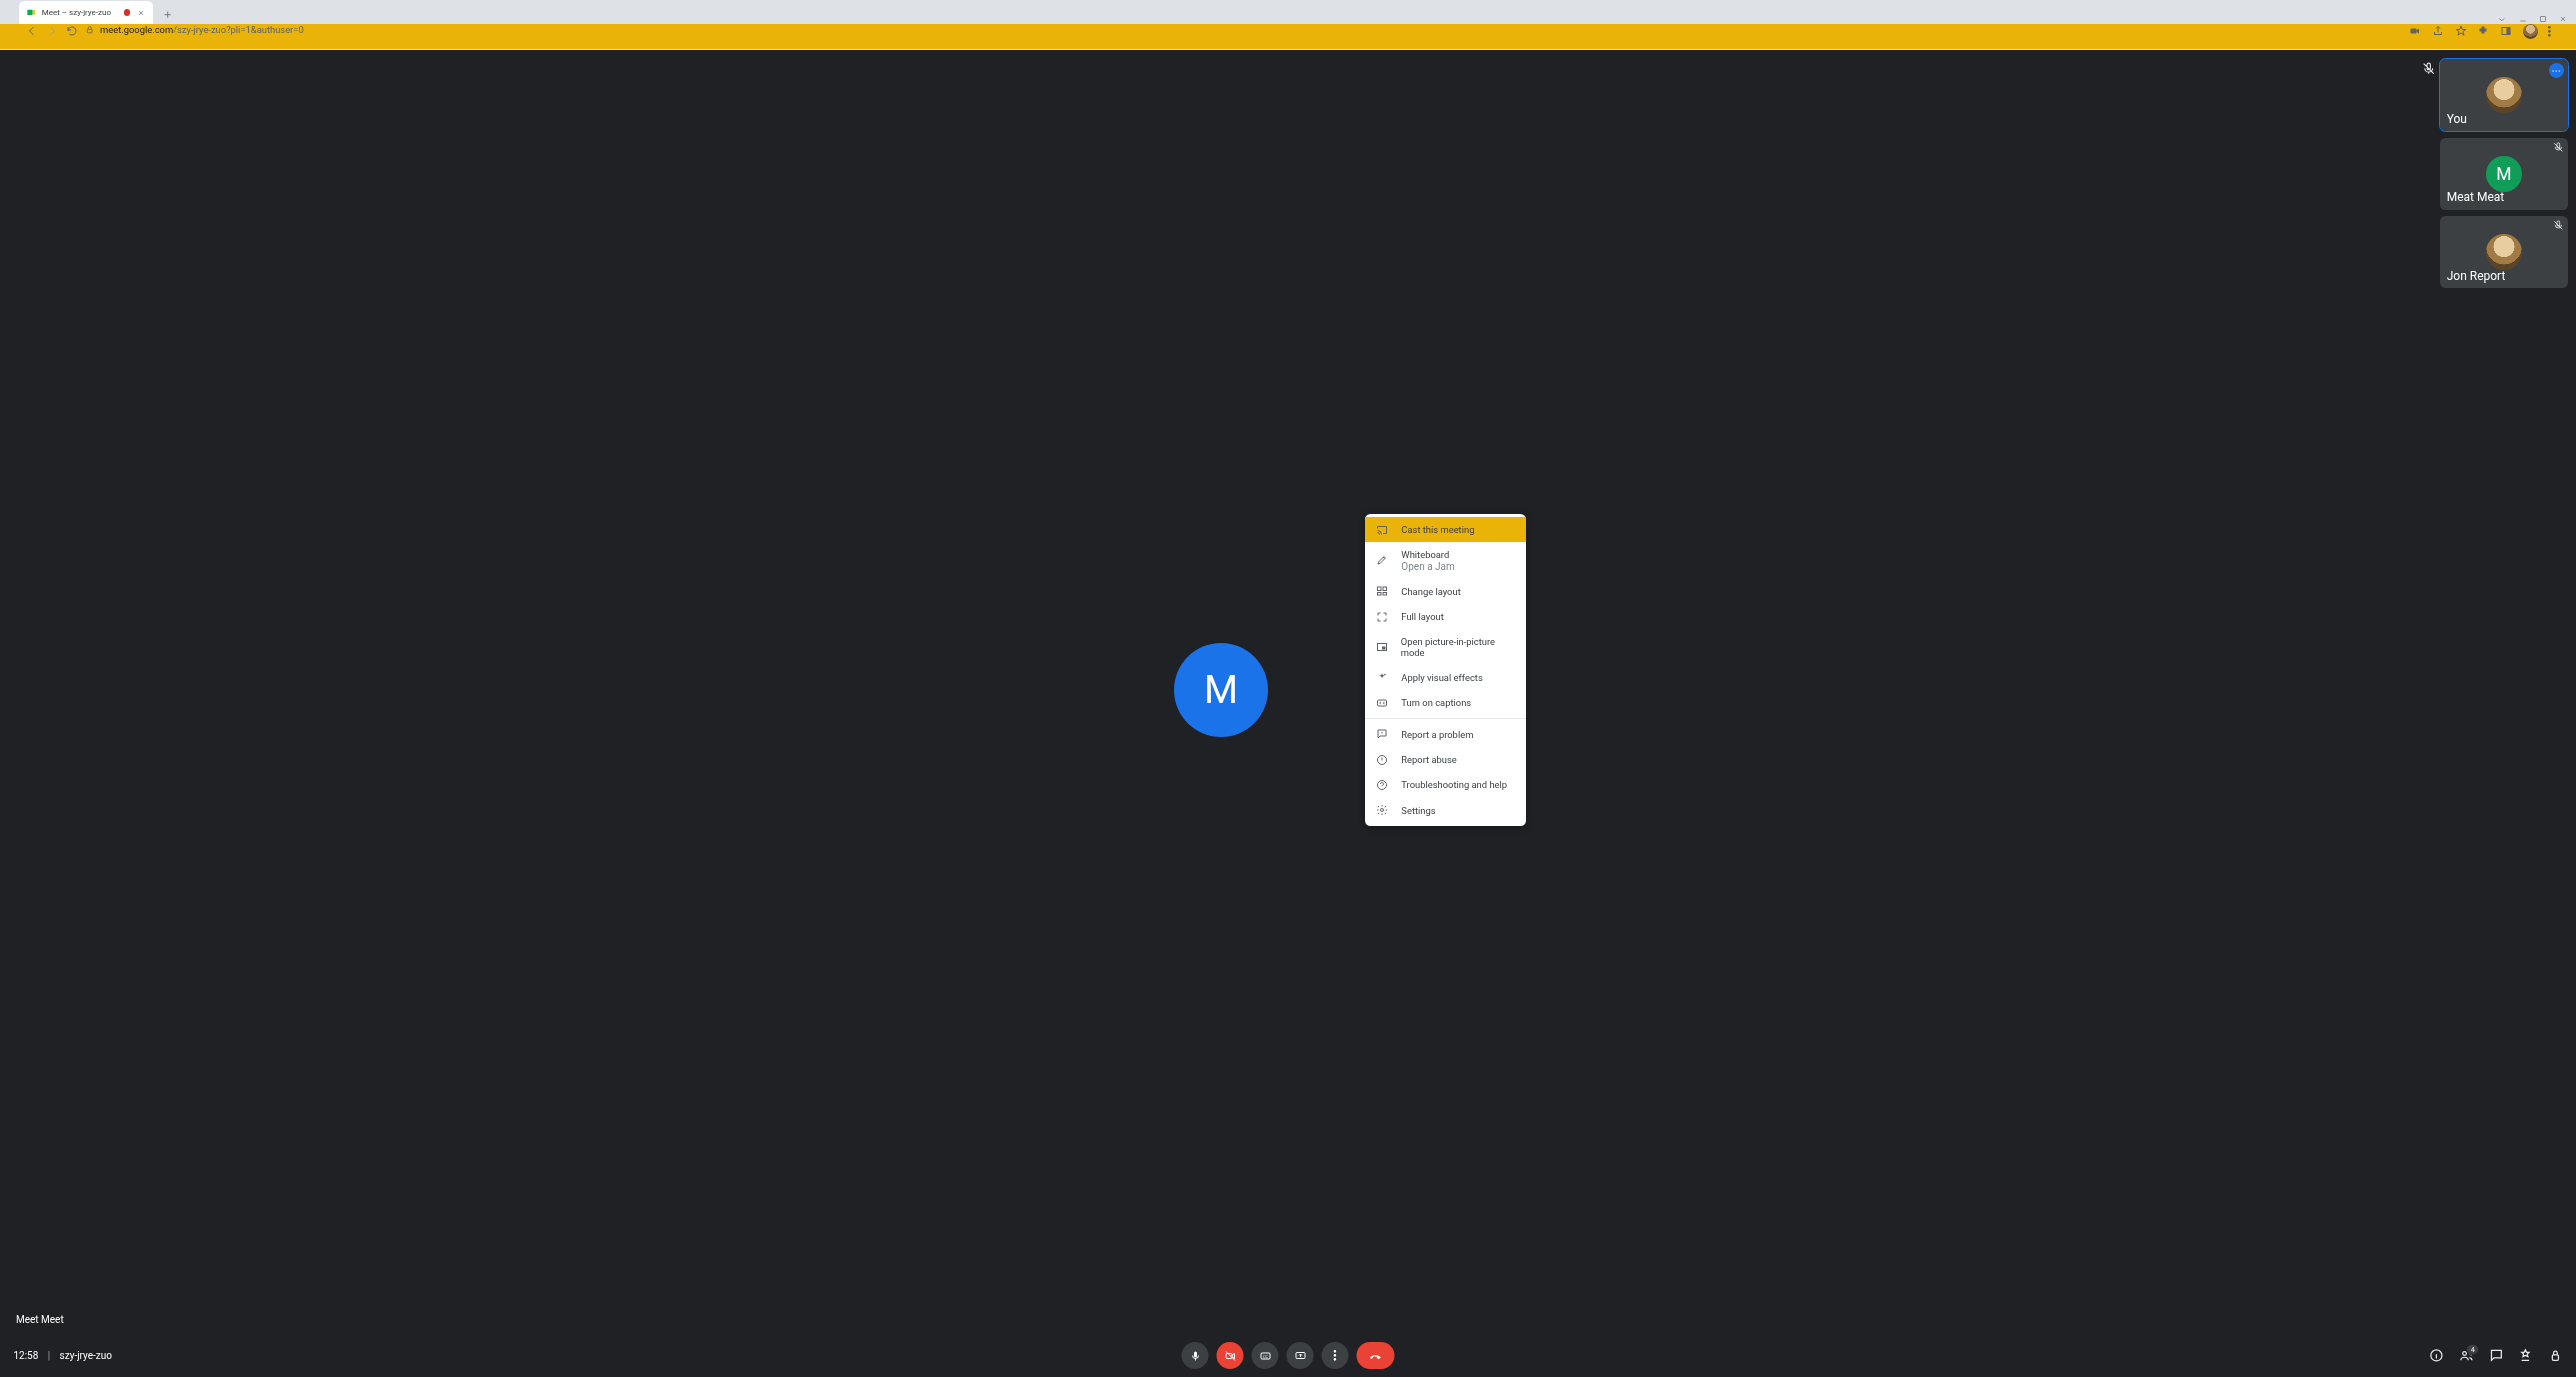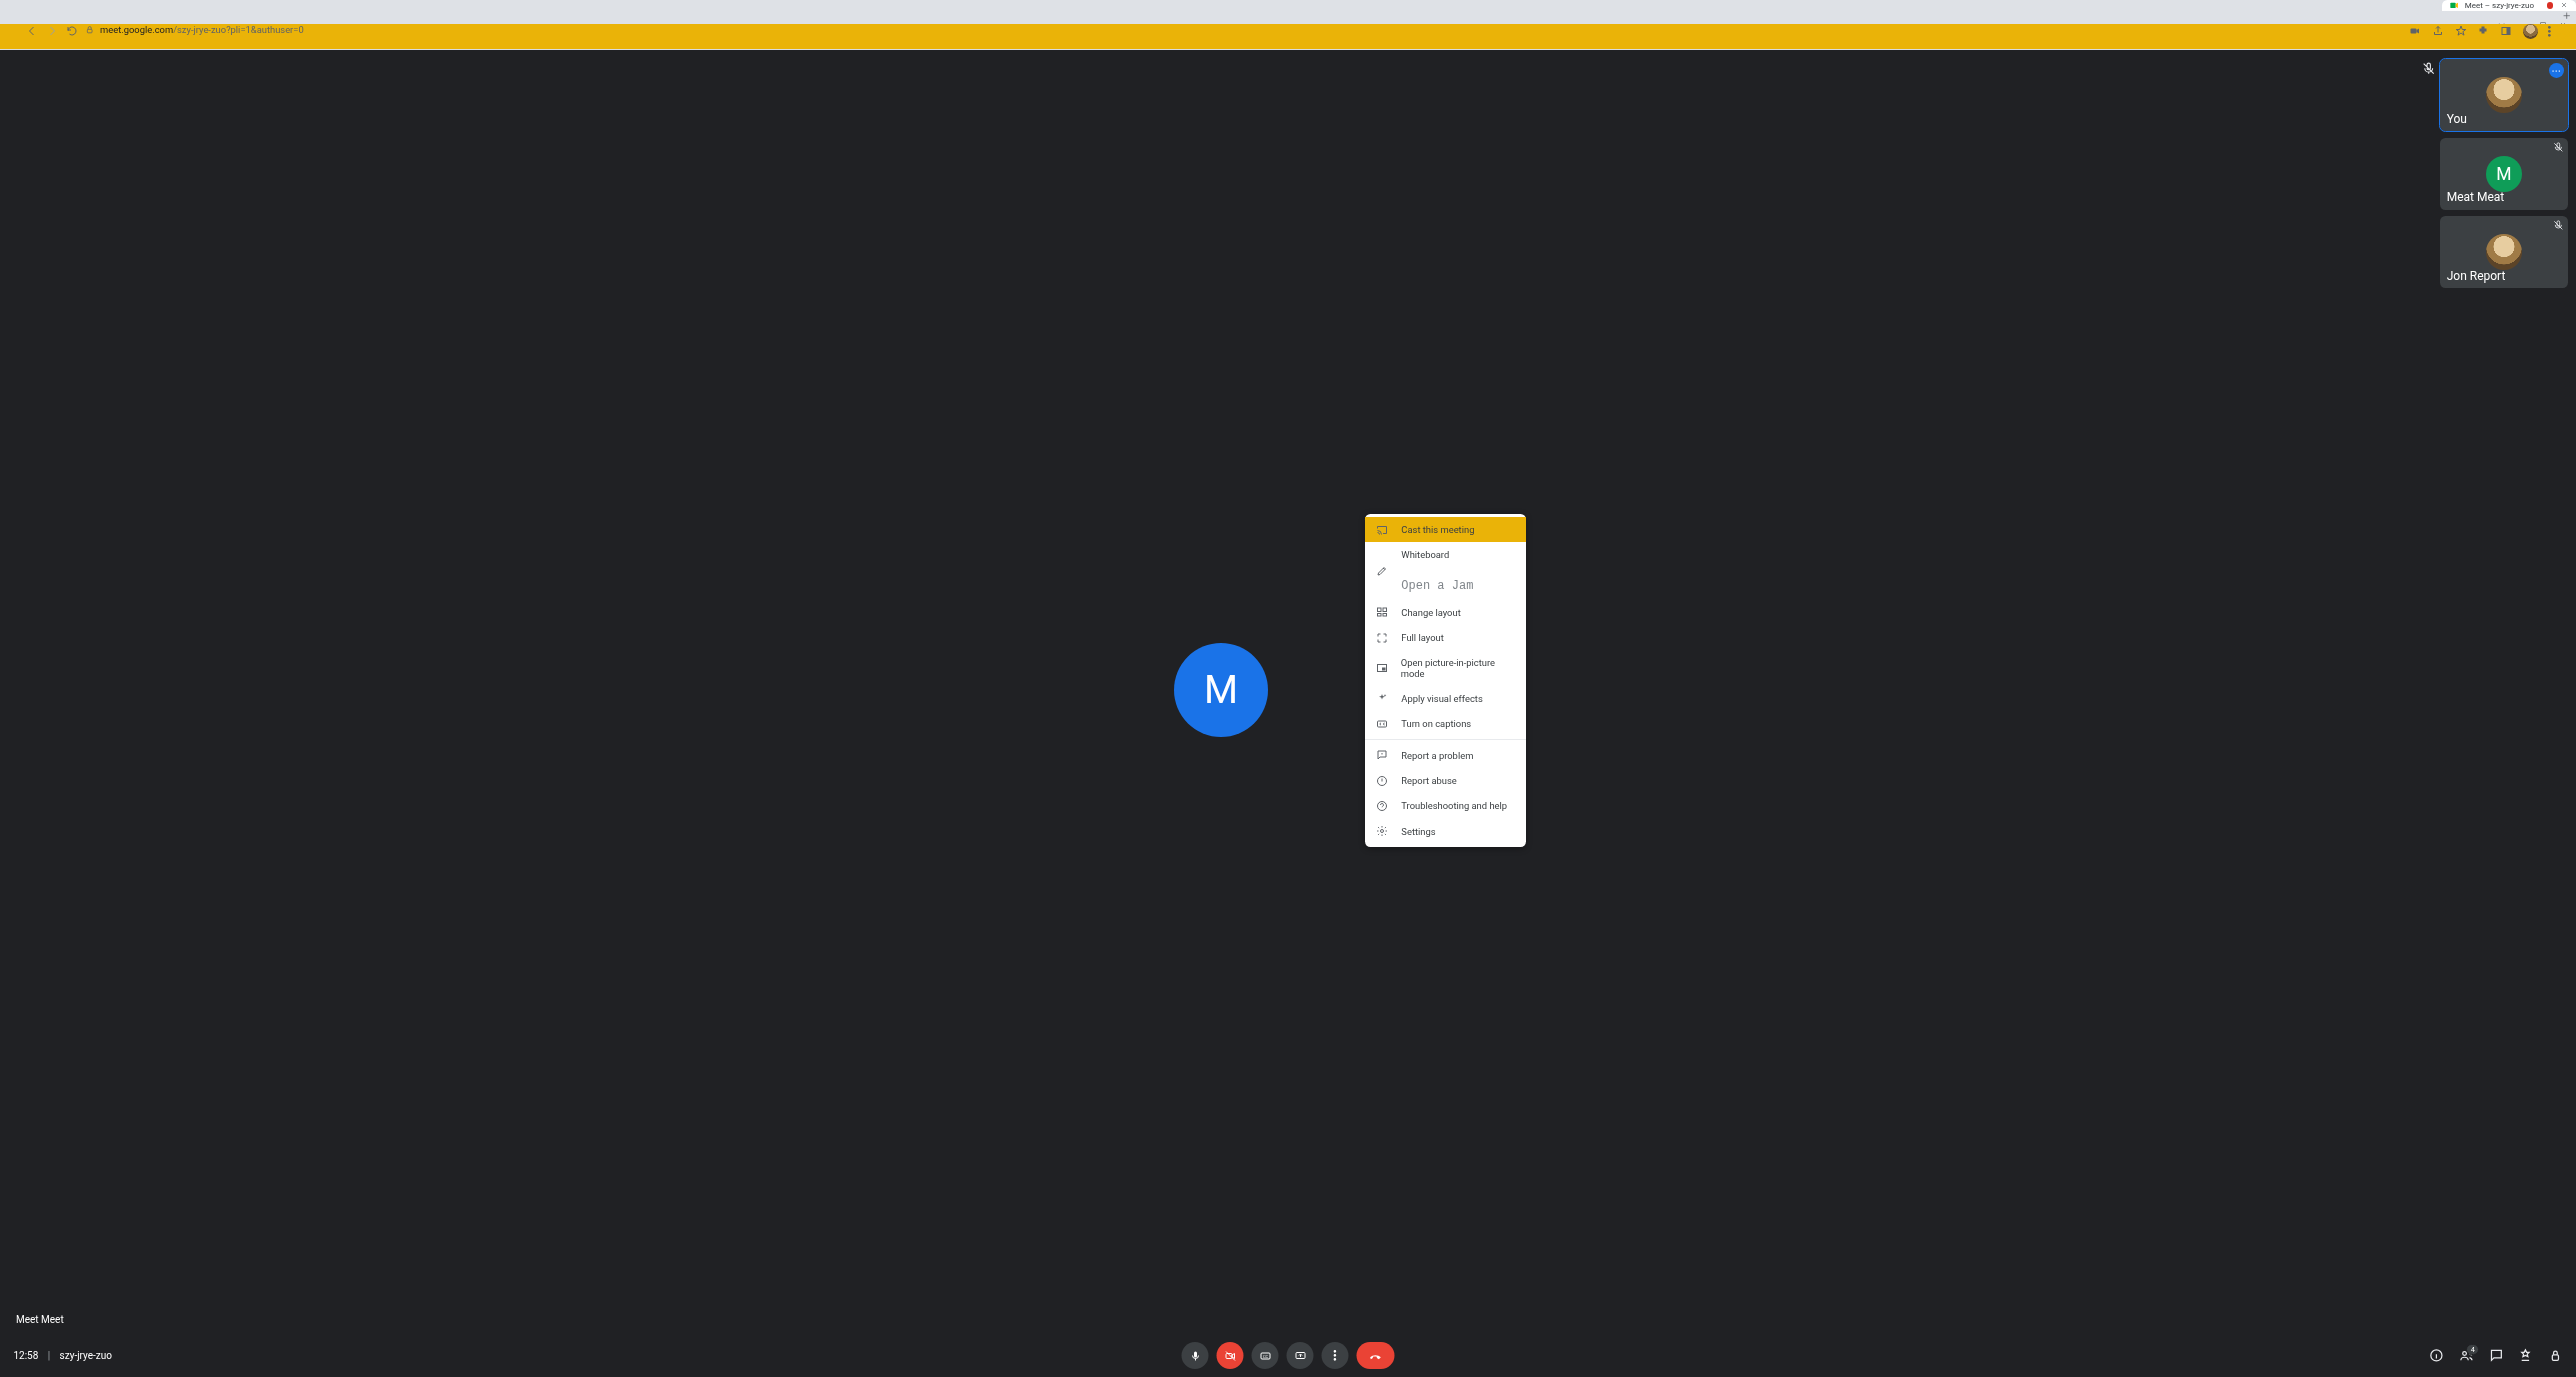--- a/index.html
+++ b/index.html
@@ -1,21 +1,21 @@
 <!DOCTYPE html>
 <html style="font-size:10.7px"><head>
 <meta charset="utf-8">
 <style>
 * { box-sizing: border-box; margin: 0; padding: 0; }
 html, body { width: 100%; height: 100%; font-family: "Segoe UI", Roboto, Arial, sans-serif; overflow: hidden; }
 body { background: #202124; display: flex; flex-direction: column; }
 
 
 .browser-chrome { background: #dee1e6; display: flex; flex-direction: column; }
-.tab-bar { height: 24px; display: flex; align-items: flex-end; padding-left: 19px; flex-direction: column; }
+.tab-bar { height: 24px; display: flex; align-items: flex-end; padding-left: 19px; }
 .tab { background: #fff; height: 23px; border-radius: 5.4px 5.4px 0 0; display: flex; align-items: center; padding: 0 6.7px; gap: 5.4px; min-width: 134px; position: relative; }
 .tab .favicon { width: 10.7px; height: 10.7px; }
 .tab-title { font-size: 8px; color: #3c4043; flex: 1; white-space: nowrap; overflow: hidden; }
 .rec-dot { width: 6.7px; height: 6.7px; border-radius: 50%; background: #d93025; }
 .tab-close { width: 10.7px; height: 10.7px; display: flex; align-items: center; justify-content: center; color:#5f6368; cursor:pointer; }
 .new-tab { width: 19px; height: 19px; margin-left: 5.4px; display:flex; align-items:center; justify-content:center; color:#5f6368; cursor:pointer;}
 .window-controls { margin-left: auto; display:flex; gap: 12px; padding-right: 9.4px; align-items:center; color:#5f6368;}
 .addr-row { background:#eab308; height: 25.5px; display:flex; align-items:flex-start; padding: 0 25px; gap: 6.7px; border-bottom:0.7px solid #dadce0;}
 .nav-btn { width:13.4px; height:13.4px; display:flex; align-items:center; justify-content:center; color:#5f6368; cursor:pointer;}
 .addr-bar { flex:1; display:flex; align-items:center; gap:5.4px;}
@@ -43,21 +43,21 @@
 .mini-av { width:36px; height:36px; border-radius:50%; }
 .mini-av.photo { background: radial-gradient(circle at 50% 35%, #e7cda0 0 35%, #a07b46 36% 60%, #5c4428 61% 100%); }
 .mini-av.green { background:#0f9d58; color:#fff; display:flex; align-items:center; justify-content:center; font-size:17.5px;}
 
 
 .menu { position:absolute; background:#fff; border-radius:5.4px; box-shadow: 0 1.3px 6.7px rgba(0,0,0,.3); width:161px; padding:2.7px 0; }
 .menu-item { display:flex; align-items:center; gap:12px; padding:6.7px 10.7px; cursor:pointer; }
 .menu-item:hover, .menu-item.hover { background:#eab308; }
 .menu-item .mi-icon { width:13.4px; color:#5f6368; display:flex; }
 .menu-item .mi-text { font-size:9.4px; color:#3c4043; }
-.menu-item .mi-sub { display:block; font-size:12px; color:#80868b; margin-top:19px;font-family:Liberation Mono, monospace;}
+.menu-item .mi-sub { display:block; font-size:10px; color:#80868b; margin-top:1px;}
 .menu-div { height:0.7px; background:#e8eaed; margin:2.7px 0; }
 
 
 .bottom { position:absolute; left:0; right:0; bottom:0; height:43px; display:flex; align-items:center; padding:0 13.4px;}
 .b-left { display:flex; align-items:flex-start; gap:9.4px; color:#fff; font-size:10px;}
 .b-left .sep { color:#9aa0a6; }
 .b-center { position:absolute; left:50%; transform:translateX(-50%); display:flex; gap:8px;}
 .ctrl { width:27px; height:27px; border-radius:50%; background:#3c4043; color:#fff; display:flex; align-items:center; justify-content:center; cursor:pointer;}
 .ctrl.red { background:#ea4335; }
 .hangup { width:38px; height:27px; border-radius:13.4px; background:#ea4335; color:#fff; display:flex; align-items:center; justify-content:center; cursor:pointer;}

